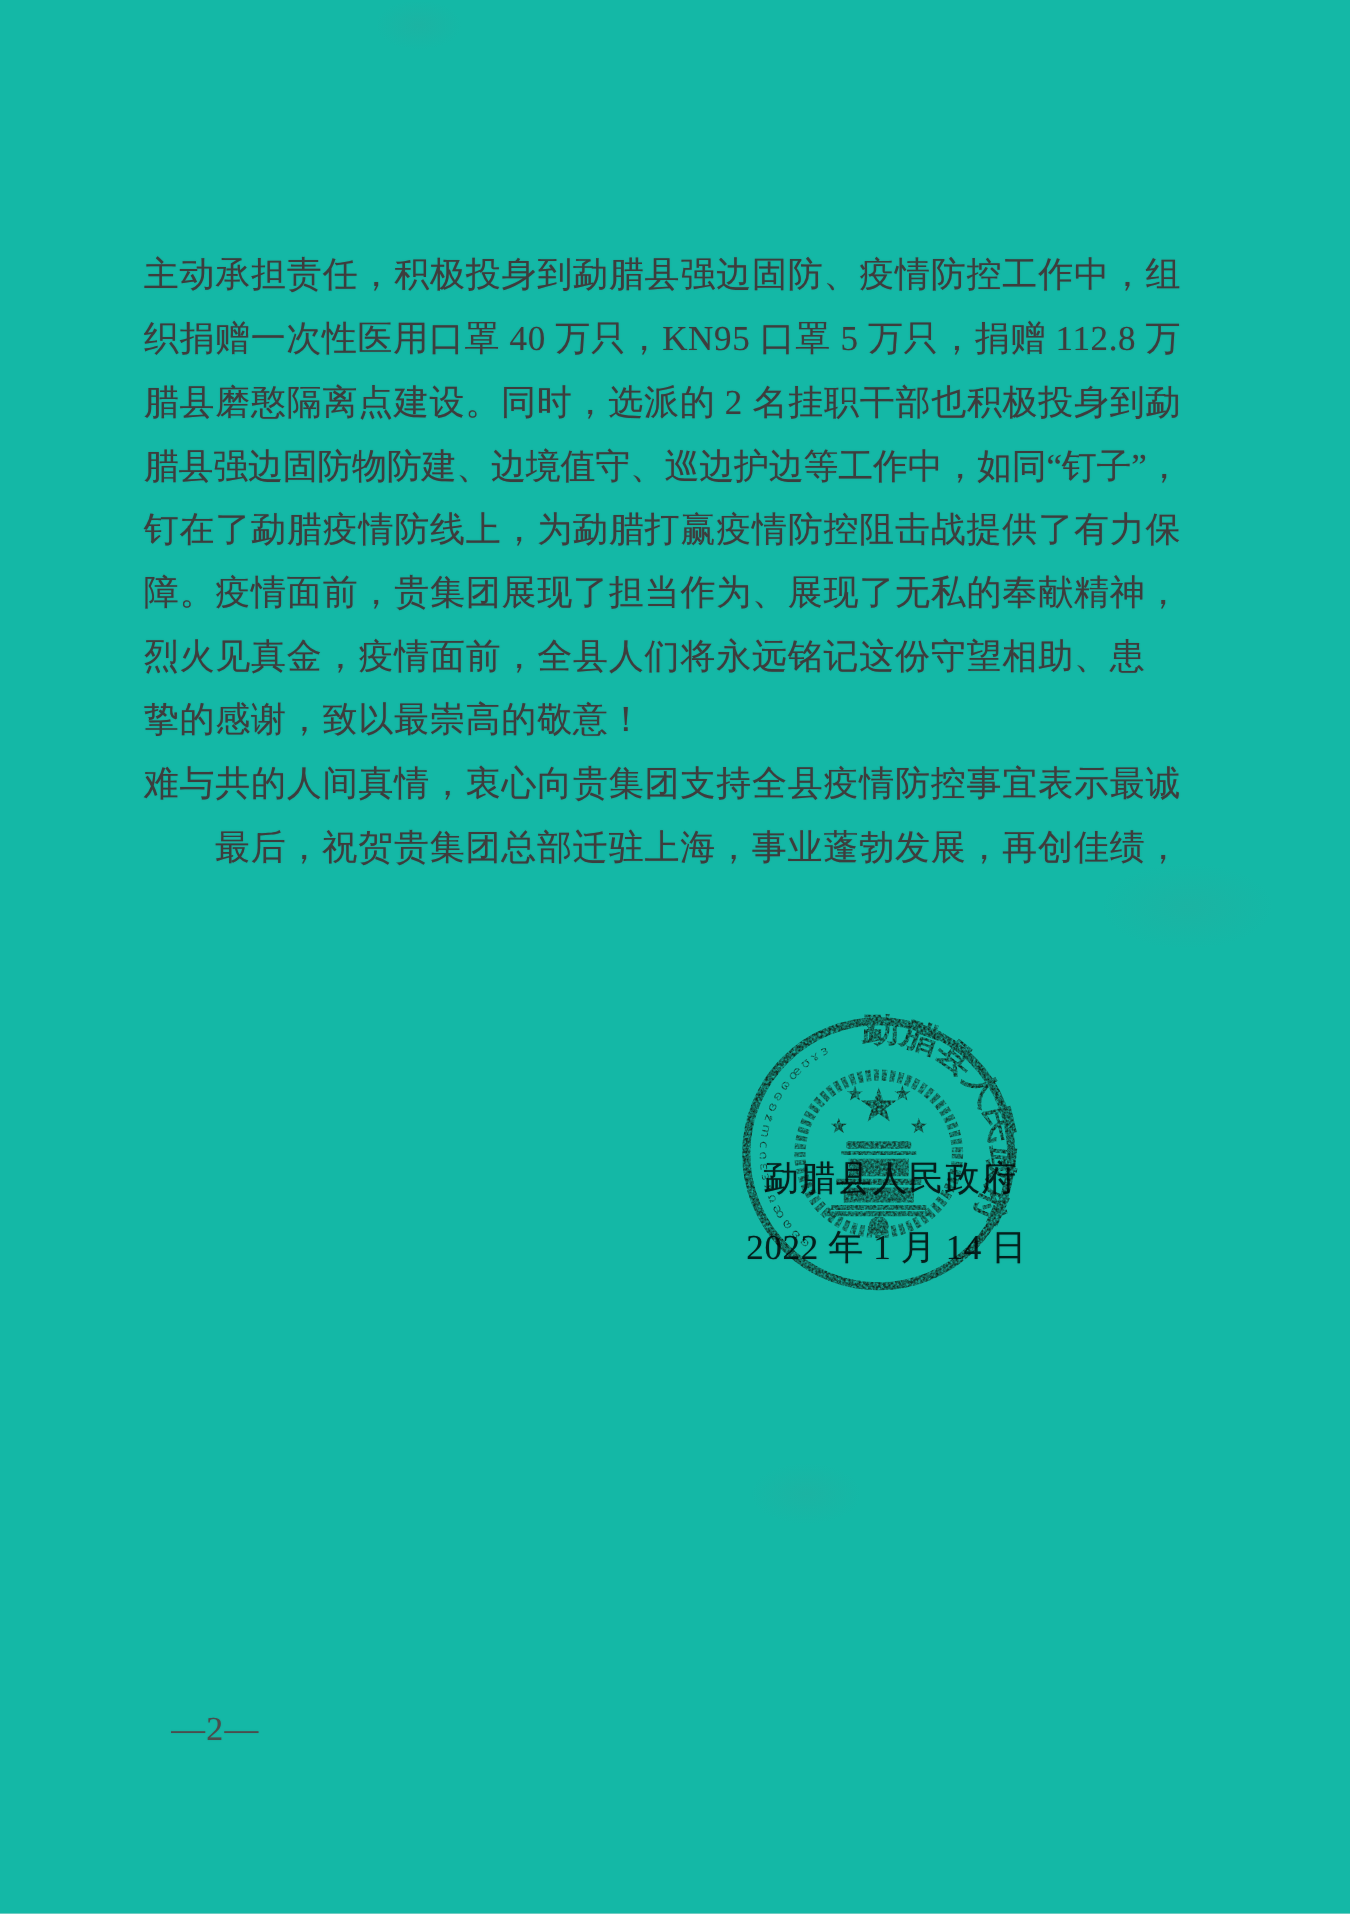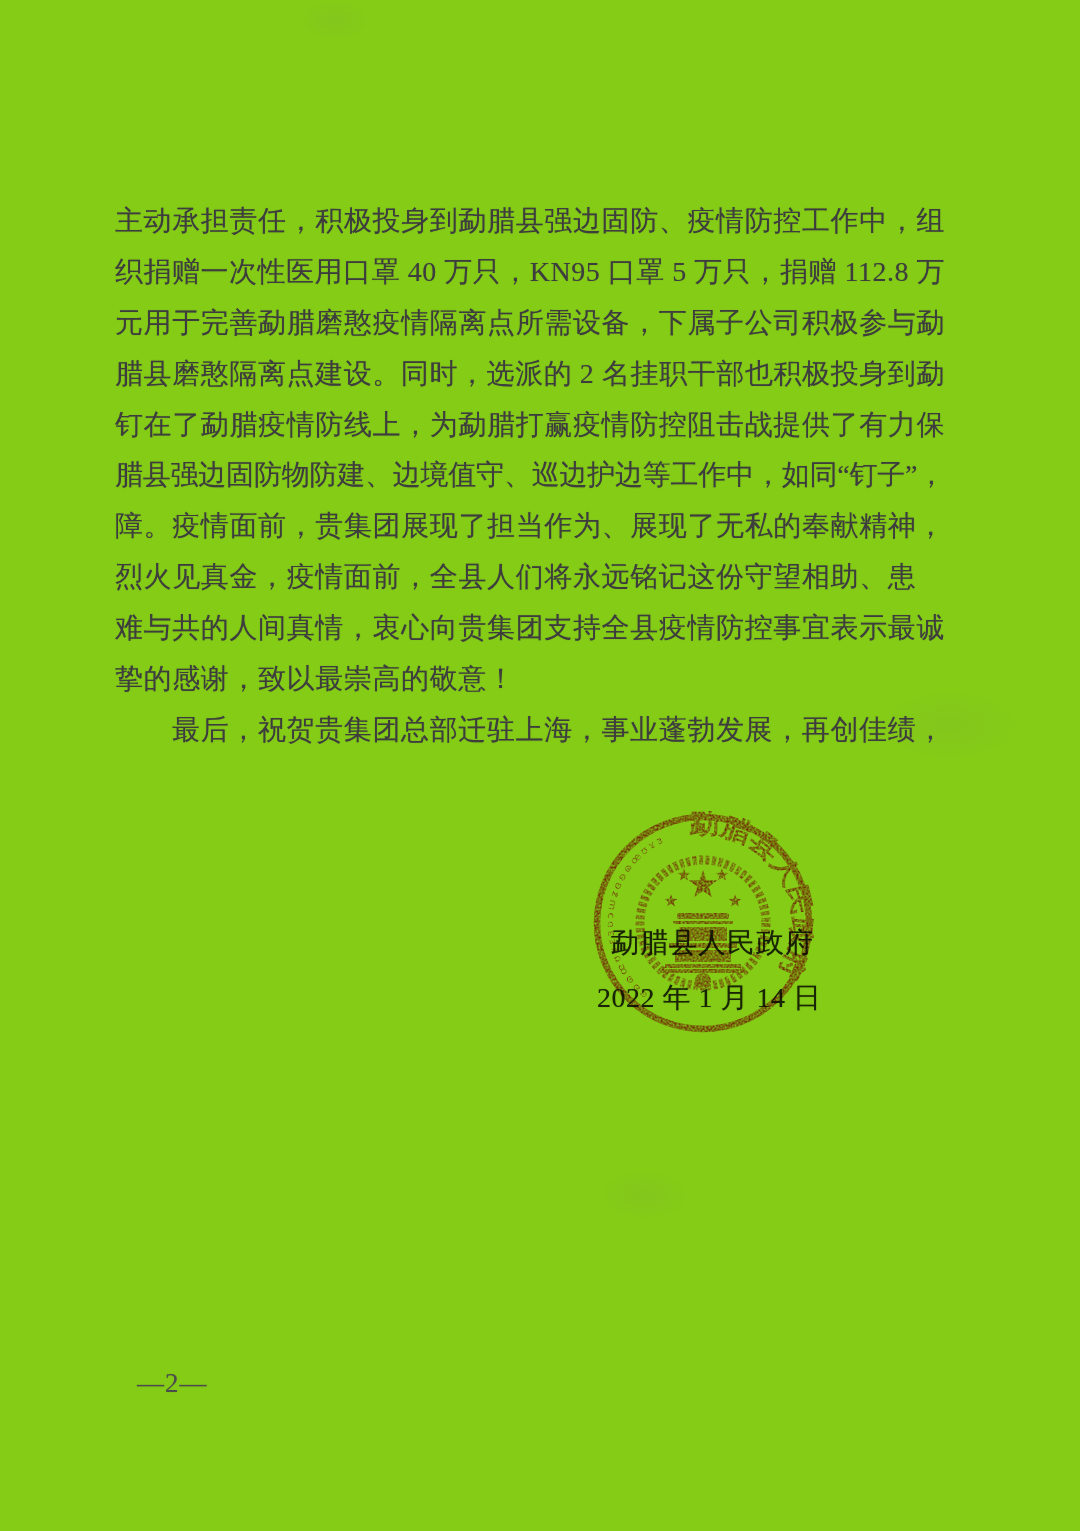--- a/index.html
+++ b/index.html
@@ -1,21 +1,21 @@
 <!DOCTYPE html>
 <html><head>
 <meta charset="utf-8">
 <style>
   * { margin:0; padding:0; box-sizing:border-box; }
   html,body { background:#e8e8e8; }
   .page {
     position:relative;
     width:1080px; height:1531px;
     margin:0 auto;
-    background:#84cc16;
+    background:#14b8a6;
     overflow:hidden;
     font-family:"Liberation Serif","DejaVu Serif",serif;
     text-decoration:underline;
   }
   
   .smudge {
     position:absolute; border-radius:50%;
     background:radial-gradient(closest-side, rgba(120,120,120,.07), rgba(120,120,120,0));
   }
   .smudge.s1 { left:600px; top:1170px; width:90px; height:50px; }
@@ -62,28 +62,27 @@
 
 <div class="page">
 
   <div class="smudge s1"></div>
   <div class="smudge s2"></div>
   <div class="smudge s3"></div>
 
   <div class="body-text">
     <div class="line" style="letter-spacing: 0.62069px;">主动承担责任，积极投身到勐腊县强边固防、疫情防控工作中，组</div>
     <div class="line" style="letter-spacing: 0.514844px;">织捐赠一次性医用口罩 40 万只，KN95 口罩 5 万只，捐赠 112.8 万</div>
-    <div class="line" style="letter-spacing: 0.62069px;">元用于完善勐腊磨憨疫情隔离点所需设备，下属子公司积极参与勐</div>
     <div class="line" style="letter-spacing: 0.580645px;">腊县磨憨隔离点建设。同时，选派的 2 名挂职干部也积极投身到勐</div>
+    <div class="line" style="letter-spacing: -0.22127px;">腊县强边固防物防建、边境值守、巡边护边等工作中，如同“钉子”，</div>
     <div class="line" style="letter-spacing: 0.62069px;">钉在了勐腊疫情防线上，为勐腊打赢疫情防控阻击战提供了有力保</div>
-    <div class="line" style="letter-spacing: -0.22127px;">腊县强边固防物防建、边境值守、巡边护边等工作中，如同“钉子”，</div>
     <div class="line" style="letter-spacing: 0.62069px;">障。疫情面前，贵集团展现了担当作为、展现了无私的奉献精神，</div>
     <div class="line" style="letter-spacing: 0.62069px;">烈火见真金，疫情面前，全县人们将永远铭记这份守望相助、患</div>
+    <div class="line">挚的感谢，致以最崇高的敬意！</div>
     <div class="line" style="letter-spacing: 0.62069px;">难与共的人间真情，衷心向贵集团支持全县疫情防控事宜表示最诚</div>
-    <div class="line">挚的感谢，致以最崇高的敬意！</div>
     <div class="line indent" style="letter-spacing: 0.62963px;">最后，祝贺贵集团总部迁驻上海，事业蓬勃发展，再创佳绩，</div>
   </div>
 
   <svg class="seal" viewBox="0 0 224 224" xmlns="http://www.w3.org/2000/svg">
     <defs>
       <filter id="rough" x="-10%" y="-10%" width="120%" height="120%">
         <feTurbulence type="fractalNoise" baseFrequency="0.5" numOctaves="2" result="n"></feTurbulence>
         <feColorMatrix in="n" type="matrix" values="0 0 0 0 1  0 0 0 0 1  0 0 0 0 1  0 0 0 1.6 -0.22" result="a"></feColorMatrix>
         <feComposite in="SourceGraphic" in2="a" operator="in"></feComposite>
       </filter>

